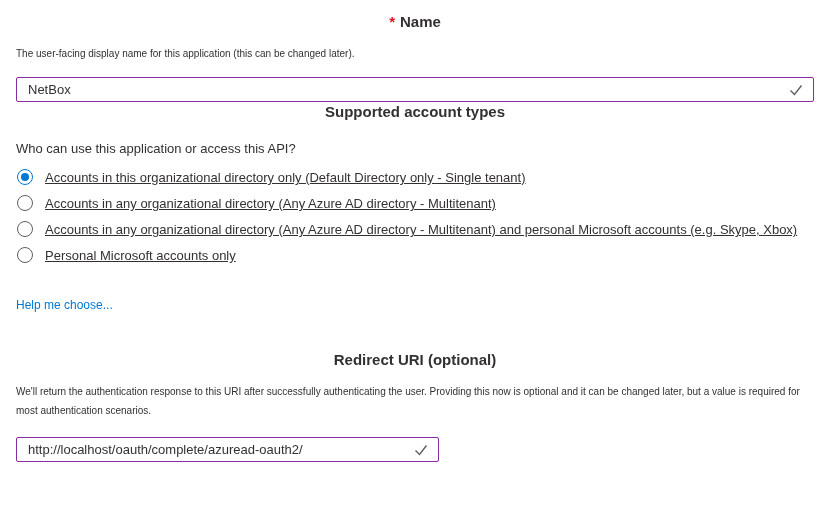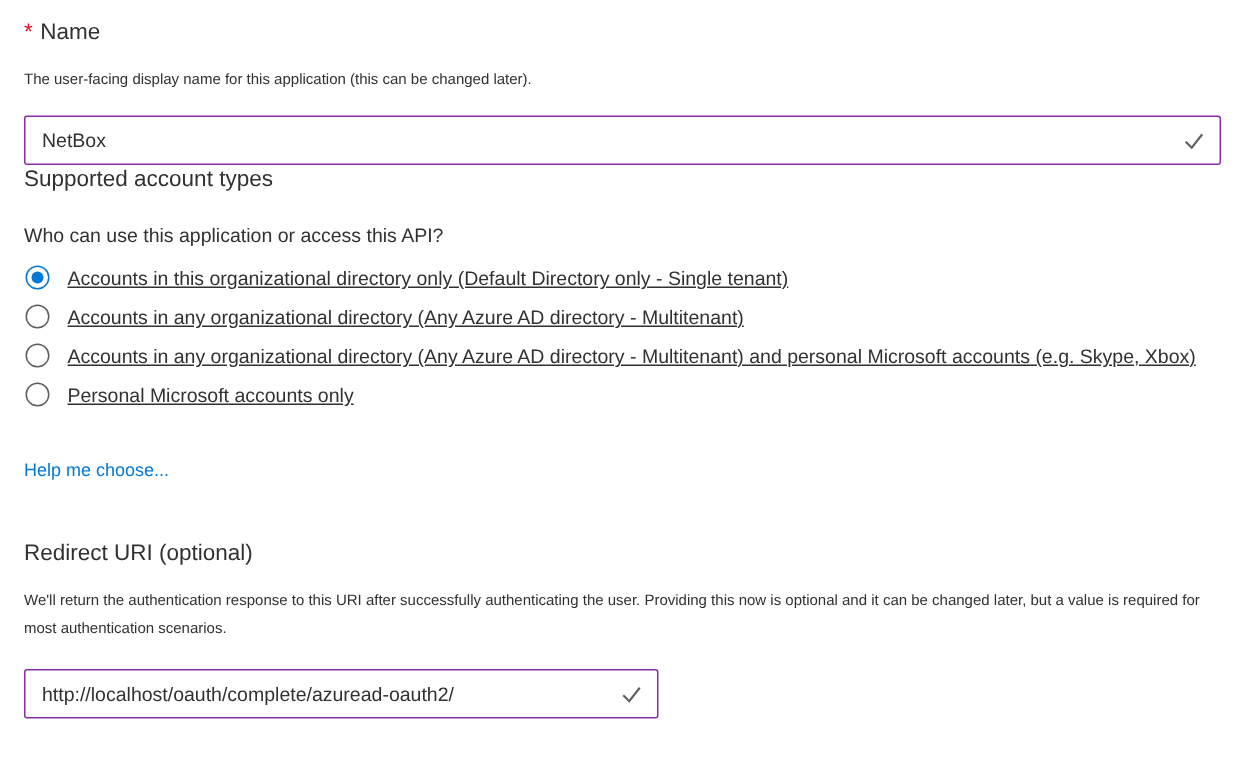--- a/index.html
+++ b/index.html
@@ -11,33 +11,34 @@
     font-family: "Liberation Sans", sans-serif;
     color: #323130;
     overflow: hidden;
   }
   .page { padding: 12px 15px 0 16px; }
 
   .section-heading {
     font-size: 15px;
     line-height: 20px;
     color: #323130;
-    font-weight: 400;
+    font-weight: 700;
+    text-align: center;
   }
   .required-marker { color: #e81123; margin-right: 5px; }
 
   .desc-text {
     font-size: 10px;
     line-height: 19px;
     color: #323130;
     margin-top: 12px;
   }
 
   .input-box {
-    height: 33px;
+    height: 25px;
     border: 1px solid #8a2da5;
     border-radius: 2px;
     background: #fff;
     display: flex;
     align-items: center;
     justify-content: space-between;
     padding: 0 9px 0 11px;
     font-size: 13px;
     color: #323130;
   }

